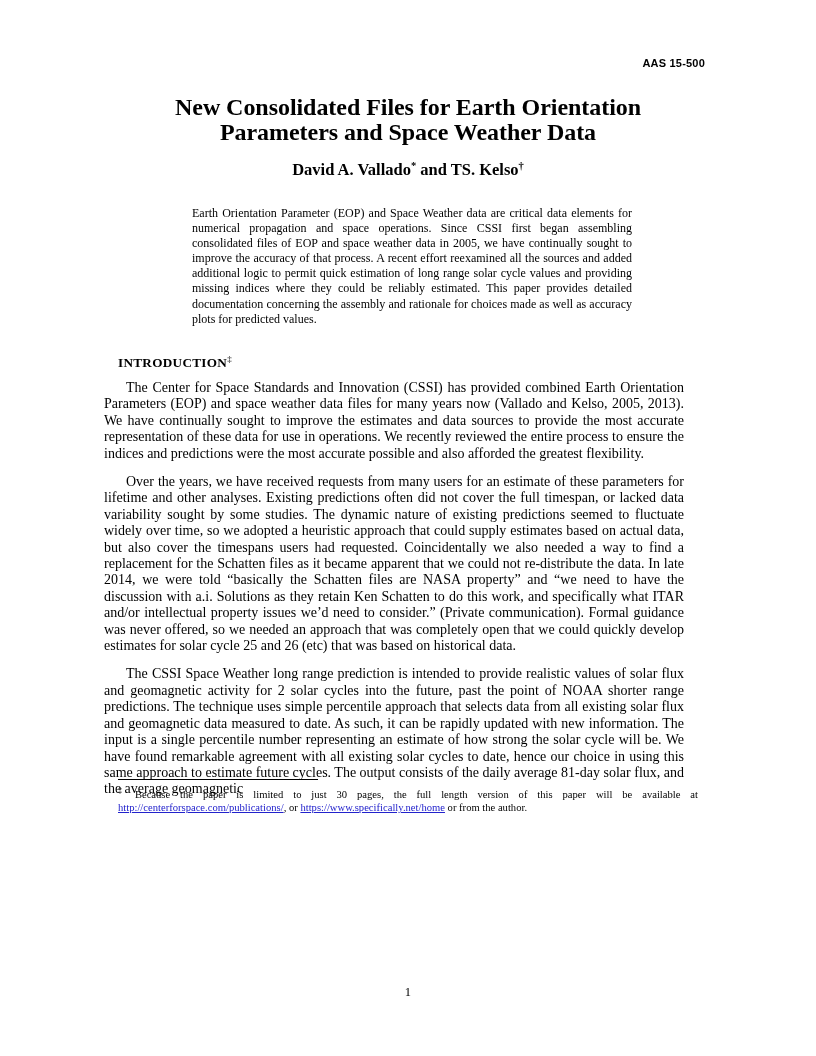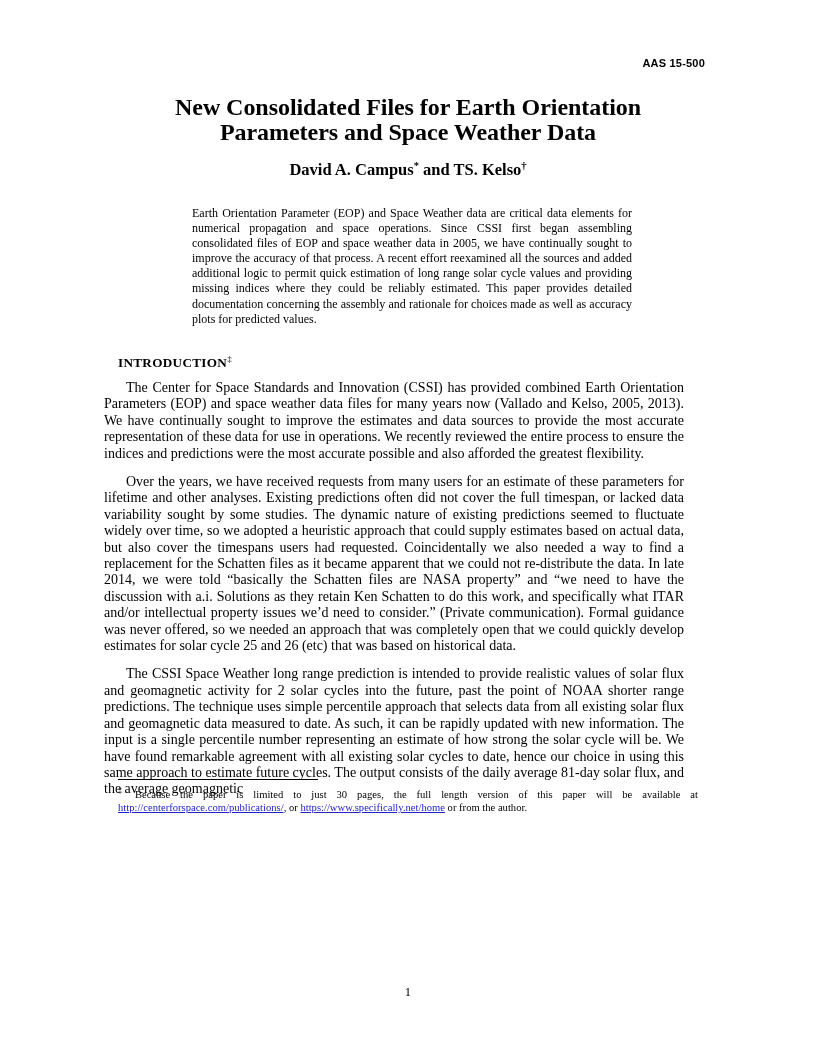--- a/index.html
+++ b/index.html
@@ -163,21 +163,21 @@
 
 <div class="page">
 
   <div class="running-head">AAS 15-500</div>
 
   <div class="title-block">
     <h1 class="paper-title">New Consolidated Files for Earth Orientation Parameters and Space Weather Data</h1>
   </div>
 
   <div class="authors">
-    <span>David A. Campus</span><sup>*</sup><span> and TS. Kelso</span><sup>†</sup>
+    <span>David A. Vallado</span><sup>*</sup><span> and TS. Kelso</span><sup>†</sup>
   </div>
 
   <div class="abstract">Earth Orientation Parameter (EOP) and Space Weather data are critical data elements for numerical propagation and space operations. Since CSSI first began assembling consolidated files of EOP and space weather data in 2005, we have continually sought to improve the accuracy of that process. A recent effort reexamined all the sources and added additional logic to permit quick estimation of long range solar cycle values and providing missing indices where they could be reliably estimated. This paper provides detailed documentation concerning the assembly and rationale for choices made as well as accuracy plots for predicted values.</div>
 
   <div class="section-heading">
     <span>INTRODUCTION</span><sup>‡</sup>
   </div>
 
   <div class="body-col">
     <p>The Center for Space Standards and Innovation (CSSI) has provided combined Earth Orientation Parameters (EOP) and space weather data files for many years now (Vallado and Kelso, 2005, 2013). We have continually sought to improve the estimates and data sources to provide the most accurate representation of these data for use in operations. We recently reviewed the entire process to ensure the indices and predictions were the most accurate possible and also afforded the greatest flexibility.</p>

